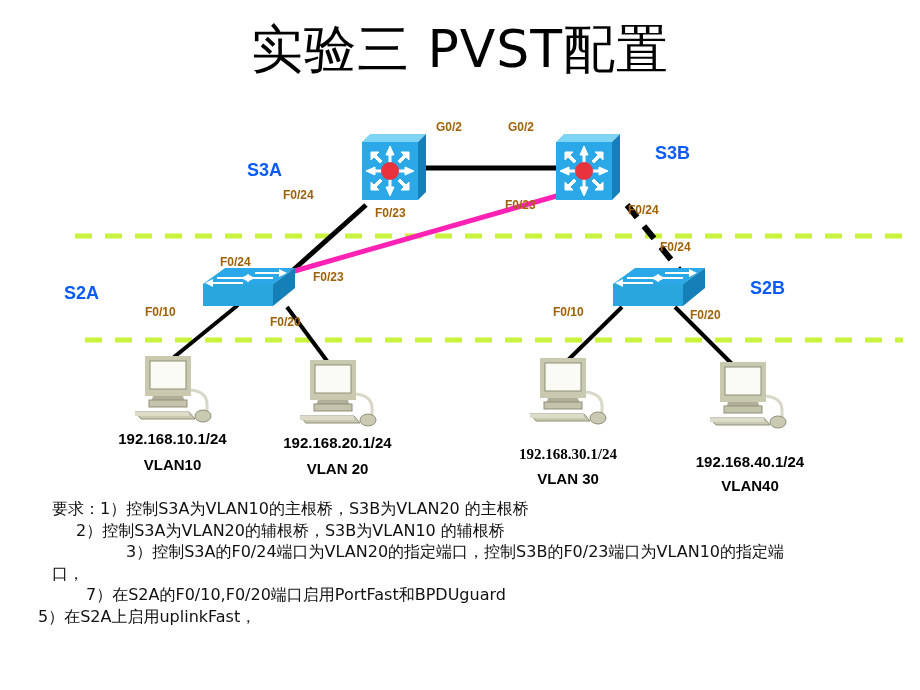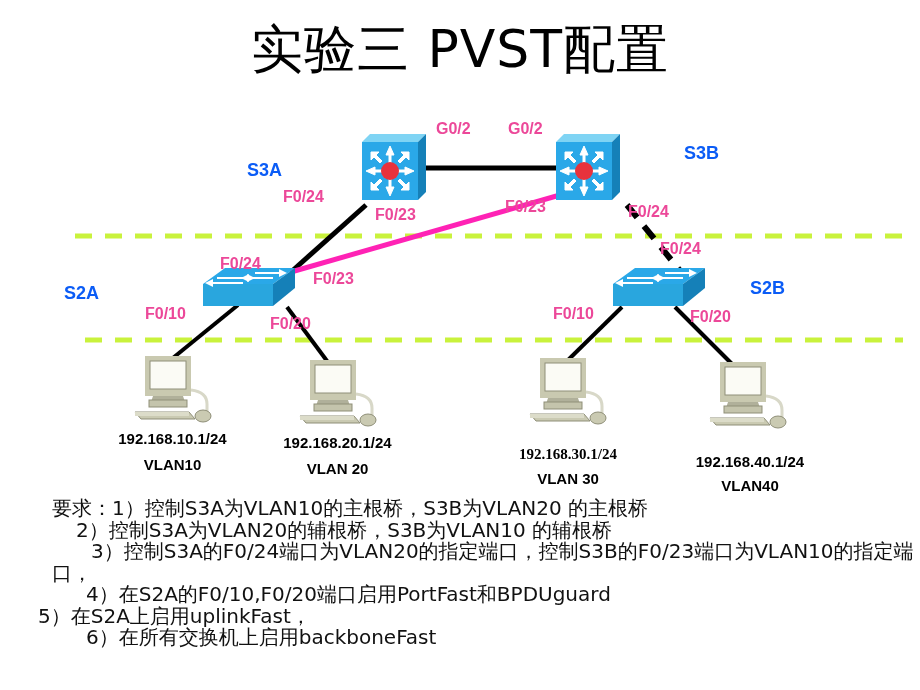--- a/index.html
+++ b/index.html
@@ -19,42 +19,42 @@
 
   svg.layer{position:absolute;left:0;top:0;width:920px;height:690px;overflow:visible;}
   svg.links{z-index:1;}
 
   .devlabel{
     position:absolute;color:#0b5cf6;font-weight:bold;font-size:18px;
     font-family:"Liberation Sans","DejaVu Sans",sans-serif;
     white-space:nowrap;z-index:6;
   }
   .portlabel{
-    position:absolute;color:#ec4899;font-weight:bold;font-size:16px;
+    position:absolute;color:#a16207;font-weight:bold;font-size:12px;
     font-family:"Liberation Sans","DejaVu Sans",sans-serif;
     white-space:nowrap;z-index:6;
   }
   .pclabel{
     position:absolute;color:#000;font-weight:bold;font-size:15px;
     font-family:"Liberation Sans","DejaVu Sans",sans-serif;
     white-space:nowrap;text-align:center;z-index:6;
   }
 
   .node{position:absolute;z-index:4;}
 
   .reqs{
     position:absolute;left:0;top:498px;width:920px;
-    font-size:20px;line-height:21.5px;color:#111;
+    font-size:16px;line-height:21.5px;color:#111;
     font-family:"DejaVu Sans","Liberation Sans",sans-serif;
     z-index:6;
   }
   .reqline{white-space:pre-wrap;}
   .r1{padding-left:52px;}
   .r2{padding-left:76px;}
-  .r3{padding-left:91px;}
+  .r3{padding-left:91px;margin-left:35px;}
   .r3b{padding-left:52px;}
   .r4{padding-left:86px;}
   .r5{padding-left:38px;}
   .r6{padding-left:86px;}
 </style>
 </head>
 <body>
 
 <div id="stage">
 
@@ -196,21 +196,21 @@
       <rect x="25" y="9" width="36" height="28" fill="#fbfbf5" stroke="#8f8f78" stroke-width="1"></rect>
       <polygon points="28,44 58,44 60,50 26,50" fill="#b0b09a"></polygon>
       <rect x="24" y="48" width="38" height="7" fill="#c4c4ac" stroke="#8f8f78" stroke-width="1"></rect>
       <polygon points="10,60 64,60 70,67 16,67" fill="#cacab2" stroke="#8f8f78" stroke-width="1"></polygon>
       <rect x="10" y="60" width="54" height="4" fill="#dcdcc9"></rect>
       <ellipse cx="78" cy="64" rx="8" ry="6" fill="#cacab2" stroke="#8f8f78" stroke-width="1"></ellipse>
     </svg>
   </div>
 
   <div class="devlabel" style="left:247px;top:160px;">S3A</div>
-  <div class="devlabel" style="left:655px;top:143px;margin-left:29px;">S3B</div>
+  <div class="devlabel" style="left:655px;top:143px;">S3B</div>
   <div class="devlabel" style="left:64px;top:283px;">S2A</div>
   <div class="devlabel" style="left:750px;top:278px;">S2B</div>
 
   <div class="portlabel" style="left:436px;top:120px;">G0/2</div>
   <div class="portlabel" style="left:508px;top:120px;">G0/2</div>
 
   <div class="portlabel" style="left:283px;top:188px;">F0/24</div>
   <div class="portlabel" style="left:375px;top:206px;">F0/23</div>
   <div class="portlabel" style="left:505px;top:198px;">F0/23</div>
   <div class="portlabel" style="left:628px;top:203px;">F0/24</div>
@@ -234,18 +234,17 @@
   <div class="pclabel" style="left:478px;top:470px;width:180px;">VLAN 30</div>
 
   <div class="pclabel" style="left:660px;top:453px;width:180px;">192.168.40.1/24</div>
   <div class="pclabel" style="left:660px;top:477px;width:180px;">VLAN40</div>
 
   <div class="reqs">
     <div class="reqline r1">要求：1）控制S3A为VLAN10的主根桥，S3B为VLAN20 的主根桥</div>
     <div class="reqline r2">2）控制S3A为VLAN20的辅根桥，S3B为VLAN10 的辅根桥</div>
     <div class="reqline r3">3）控制S3A的F0/24端口为VLAN20的指定端口，控制S3B的F0/23端口为VLAN10的指定端</div>
     <div class="reqline r3b">口，</div>
-    <div class="reqline r4">4）在S2A的F0/10,F0/20端口启用PortFast和BPDUguard</div>
+    <div class="reqline r4">7）在S2A的F0/10,F0/20端口启用PortFast和BPDUguard</div>
     <div class="reqline r5">5）在S2A上启用uplinkFast，</div>
-    <div class="reqline r6">6）在所有交换机上启用backboneFast</div>
   </div>
 
 </div>
 
 </body></html>

